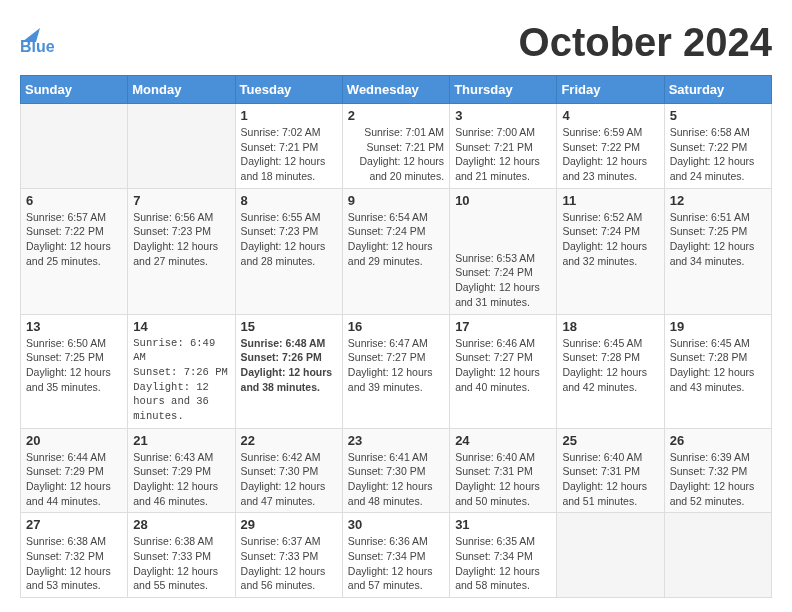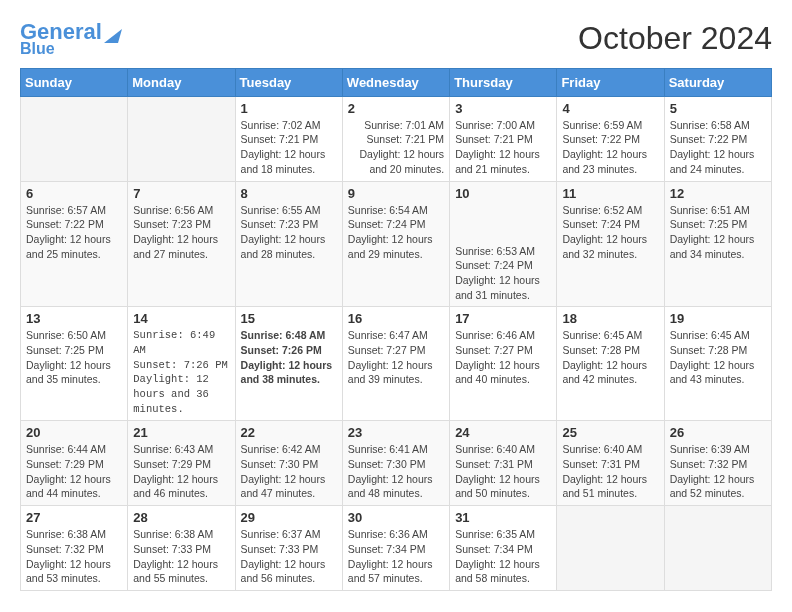--- a/index.html
+++ b/index.html
@@ -26,22 +26,22 @@
       color: #333;
       line-height: 1.1;
     }
     .logo-text span {
       color: #4a90d9;
     }
     .title-section {
       text-align: right;
     }
     .month-title {
-      font-size: 32px;
-      font-weight: normal;
+      font-size: 40px;
+      font-weight: bold;
       color: #333;
     }
     .subtitle {
       font-size: 16px;
       color: #555;
     }
     .calendar {
       width: 100%;
       border-collapse: collapse;
       font-size: 11px;
@@ -84,21 +84,20 @@
       background: #f5f5f5 !important;
     }
   </style>
 </head>
 <body>
 
 <div class="header">
   <div class="logo">
     <div style="display:flex;flex-direction:column;align-items:flex-start;">
       <div style="display:flex;align-items:center;">
-        <span class="logo-text"><span>General</span></span>
         <svg width="18" height="22" viewBox="0 0 18 22" style="margin-left:2px;">
           <polygon points="0,22 18,8 14,22" fill="#4a90d9"></polygon>
         </svg>
       </div>
       <div style="display:flex;align-items:center;margin-top:-4px;">
         <span class="logo-text" style="color:#4a90d9;font-size:16px;">Blue</span>
       </div>
     </div>
   </div>
   <div class="title-section">

